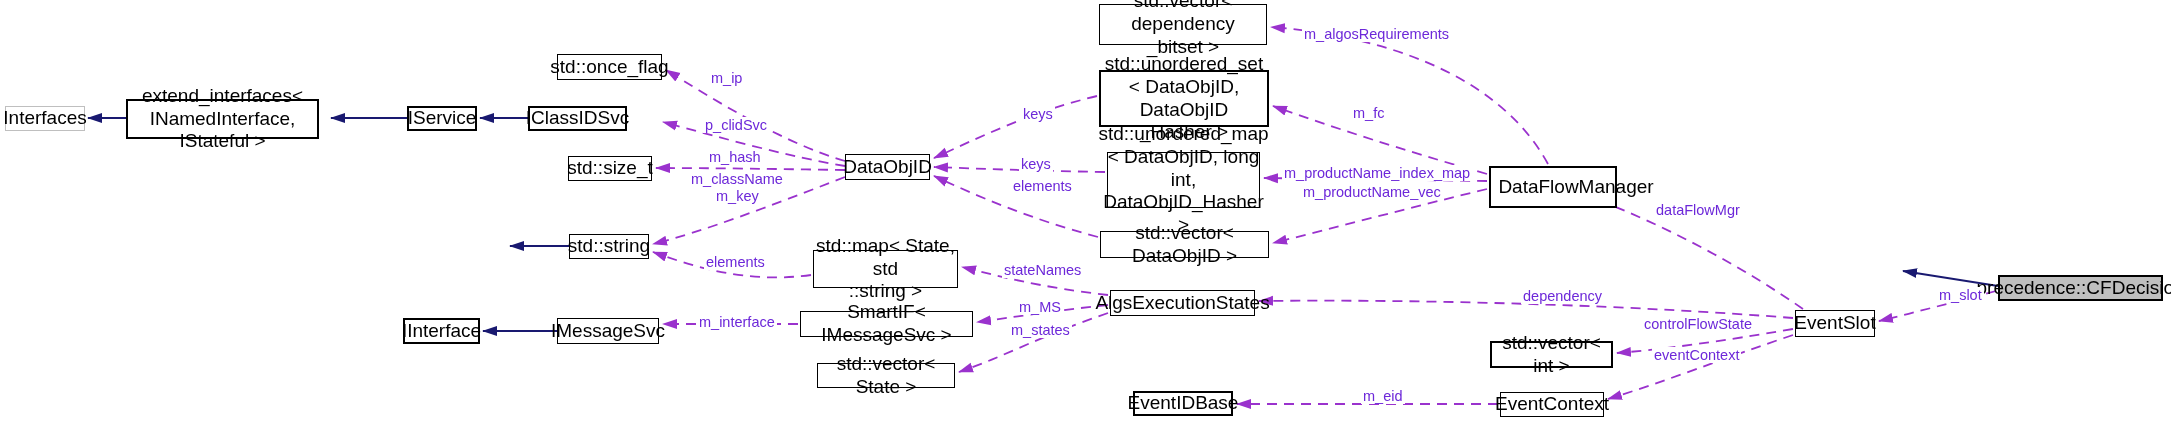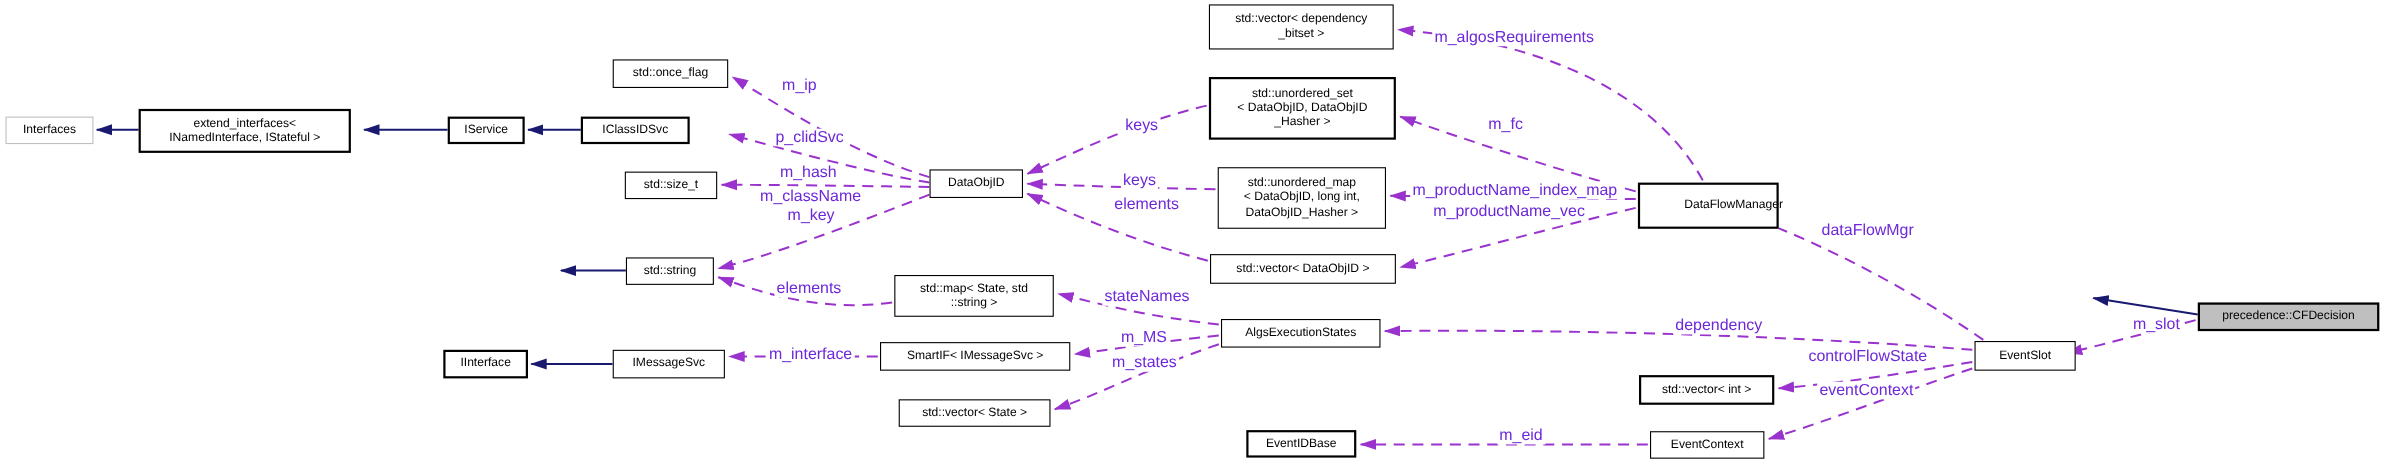--- a/index.html
+++ b/index.html
@@ -12,21 +12,21 @@
   }
   #edges{position:absolute;left:0;top:0;width:2171px;height:424px;}
   .node{
     position:absolute;
     box-sizing:border-box;
     display:flex;align-items:center;justify-content:center;
     text-align:center;
     white-space:pre-line;
     background:#ffffff;
     border:1.5px solid #000000;
-    font-size:11px;line-height:1.2;color:#000000;
+    font-size:19px;line-height:1.2;color:#000000;
     cursor:pointer;
   }
   .node.thick{border-width:2.5px;}
   .node.external{border-color:#bfbfbf;}
   .node.selected{background:#bfbfbf;border-width:2px;}
   .edge-label{
     position:absolute;
     font-size:14.5px;color:#6d28d9;
     background:#ffffff;
     padding:0 2px;
@@ -100,21 +100,21 @@
   <div class="node" style="left:1099px;top:4px;width:168px;height:41px;">std::vector&lt; dependency
 _bitset &gt;</div>
   <div class="node thick" style="left:1099px;top:70px;width:170px;height:57px;">std::unordered_set
 &lt; DataObjID, DataObjID
 _Hasher &gt;</div>
   <div class="node" style="left:1107px;top:152px;width:153px;height:56px;">std::unordered_map
 &lt; DataObjID, long int,
 DataObjID_Hasher &gt;</div>
   <div class="node" style="left:1100px;top:231px;width:169px;height:27px;">std::vector&lt; DataObjID &gt;</div>
   <div class="node thick" style="left:1489px;top:166px;width:128px;height:42px;padding-left:46px;">DataFlowManager</div>
-  <div class="node" style="left:1795px;top:310px;width:92px;height:27px;">EventSlot</div>
+  <div class="node" style="left:1795px;top:310px;width:80px;height:27px;">EventSlot</div>
   <div class="node selected" style="left:1998px;top:275px;width:165px;height:26px;">precedence::CFDecision</div>
   <div class="node thick" style="left:1490px;top:341px;width:123px;height:27px;">std::vector&lt; int &gt;</div>
   <div class="node" style="left:1500px;top:392px;width:104px;height:25px;">EventContext</div>
   <div class="node thick" style="left:1133px;top:391px;width:100px;height:25px;">EventIDBase</div>
 
   <div class="edge-label" style="left:709px;top:70px;">m_ip</div>
   <div class="edge-label" style="left:703px;top:117px;">p_clidSvc</div>
   <div class="edge-label" style="left:707px;top:149px;">m_hash</div>
   <div class="edge-label" style="left:689px;top:171px;">m_className</div>
   <div class="edge-label" style="left:714px;top:188px;">m_key</div>

